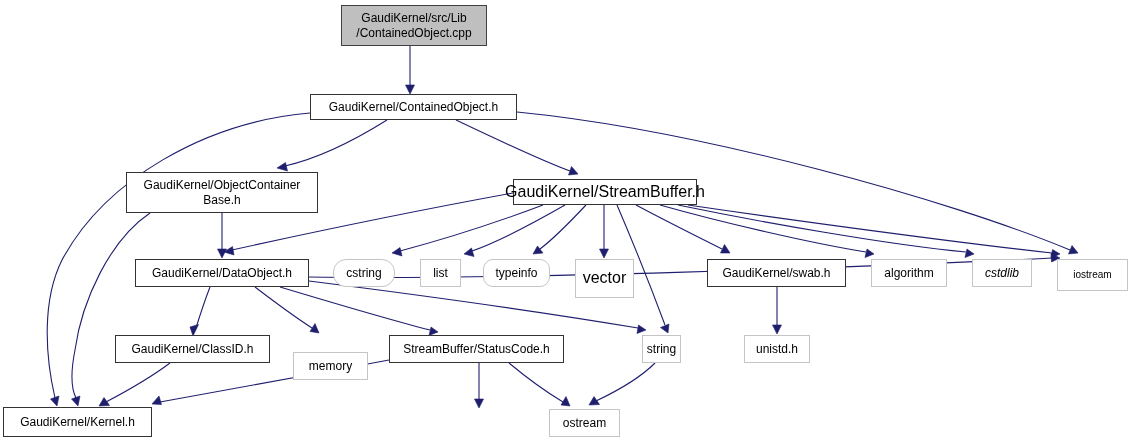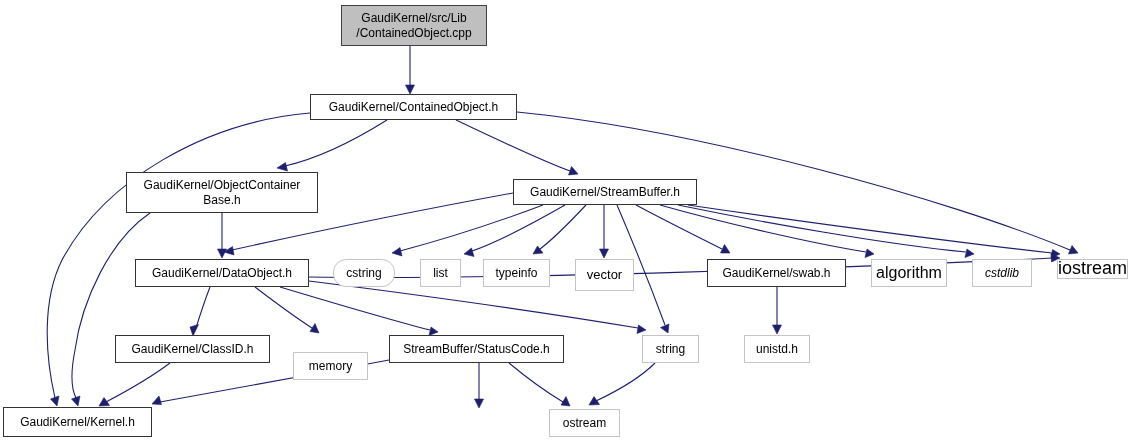--- a/index.html
+++ b/index.html
@@ -126,32 +126,32 @@
         <path class="edge-path" d="M 777,287 L 777,326"></path>
         <polygon class="edge-head" points="777,334 772.5,325 781.5,325"></polygon>
       </g>
   </svg>
   <div id="nodes-layer">
       <div class="gnode kind-root" style="left: 341px; top: 5px; width: 146px; height: 41px; font-size: 12px;"><span class="glabel">GaudiKernel/src/Lib
 /ContainedObject.cpp</span></div>
       <div class="gnode kind-header" style="left: 310px; top: 94px; width: 207px; height: 26px; font-size: 12px;"><span class="glabel">GaudiKernel/ContainedObject.h</span></div>
       <div class="gnode kind-header" style="left: 126px; top: 172px; width: 192px; height: 41px; font-size: 12px;"><span class="glabel">GaudiKernel/ObjectContainer
 Base.h</span></div>
-      <div class="gnode kind-header" style="left: 513px; top: 179px; width: 184px; height: 26px; font-size: 12px;"><span class="glabel">GaudiKernel/StreamBuffer.h</span></div>
+      <div class="gnode kind-header" style="left: 513px; top: 179px; width: 184px; height: 26px; font-size: 16px;"><span class="glabel">GaudiKernel/StreamBuffer.h</span></div>
       <div class="gnode kind-header" style="left: 135px; top: 259px; width: 174px; height: 28px; font-size: 12px;"><span class="glabel">GaudiKernel/DataObject.h</span></div>
       <div class="gnode kind-system" style="left: 333px; top: 259px; width: 62px; height: 28px; font-size: 12px; border-radius: 13px;"><span class="glabel">cstring</span></div>
       <div class="gnode kind-system" style="left: 420px; top: 259px; width: 41px; height: 28px; font-size: 12px;"><span class="glabel">list</span></div>
-      <div class="gnode kind-system" style="left: 483px; top: 259px; width: 67px; height: 28px; font-size: 12px;"><span class="glabel">typeinfo</span></div>
-      <div class="gnode kind-system" style="left: 575px; top: 259px; width: 59px; height: 32px; font-size: 13px;"><span class="glabel">vector</span></div>
+      <div class="gnode kind-system" style="left: 483px; top: 259px; width: 67px; height: 28px; font-size: 12px; border-radius: 10px;"><span class="glabel">typeinfo</span></div>
+      <div class="gnode kind-system" style="left: 575px; top: 259px; width: 59px; height: 39px; font-size: 16px;"><span class="glabel">vector</span></div>
       <div class="gnode kind-header" style="left: 707px; top: 259px; width: 139px; height: 28px; font-size: 12px;"><span class="glabel">GaudiKernel/swab.h</span></div>
-      <div class="gnode kind-system" style="left: 871px; top: 259px; width: 76px; height: 28px; font-size: 16px;"><span class="glabel">algorithm</span></div>
+      <div class="gnode kind-system" style="left: 871px; top: 259px; width: 76px; height: 28px; font-size: 12px;"><span class="glabel">algorithm</span></div>
       <div class="gnode kind-system" style="left: 972px; top: 259px; width: 60px; height: 28px; font-size: 12px; font-style: italic;"><span class="glabel">cstdlib</span></div>
-      <div class="gnode kind-system" style="left: 1057px; top: 259px; width: 71px; height: 20px; font-size: 18px;"><span class="glabel">iostream</span></div>
+      <div class="gnode kind-system" style="left: 1057px; top: 259px; width: 71px; height: 32px; font-size: 10px;"><span class="glabel">iostream</span></div>
       <div class="gnode kind-header" style="left: 115px; top: 335px; width: 155px; height: 28px; font-size: 12px;"><span class="glabel">GaudiKernel/ClassID.h</span></div>
       <div class="gnode kind-system" style="left: 293px; top: 352px; width: 75px; height: 28px; font-size: 12px;"><span class="glabel">memory</span></div>
       <div class="gnode kind-header" style="left: 389px; top: 335px; width: 175px; height: 28px; font-size: 12px;"><span class="glabel">StreamBuffer/StatusCode.h</span></div>
-      <div class="gnode kind-system" style="left: 642px; top: 335px; width: 57px; height: 28px; font-size: 12px;"><span class="glabel">string</span></div>
+      <div class="gnode kind-system" style="left: 642px; top: 335px; width: 39px; height: 28px; font-size: 12px;"><span class="glabel">string</span></div>
       <div class="gnode kind-system" style="left: 744px; top: 335px; width: 66px; height: 28px; font-size: 12px;"><span class="glabel">unistd.h</span></div>
       <div class="gnode kind-header" style="left: 3px; top: 407px; width: 149px; height: 30px; font-size: 12px;"><span class="glabel">GaudiKernel/Kernel.h</span></div>
       <div class="gnode kind-system" style="left: 453px; top: 409px; width: 52px; height: 28px; font-size: 12px; margin-top: 40px;"><span class="glabel">utility</span></div>
       <div class="gnode kind-system" style="left: 549px; top: 409px; width: 71px; height: 28px; font-size: 12px;"><span class="glabel">ostream</span></div>
     </div>
 </div>
 
 </body></html>

